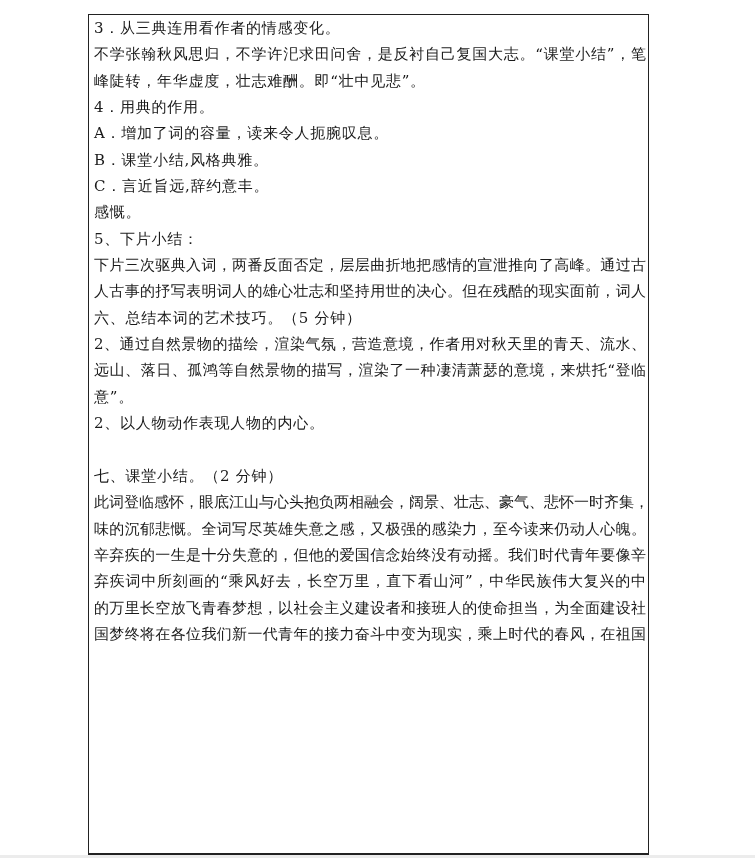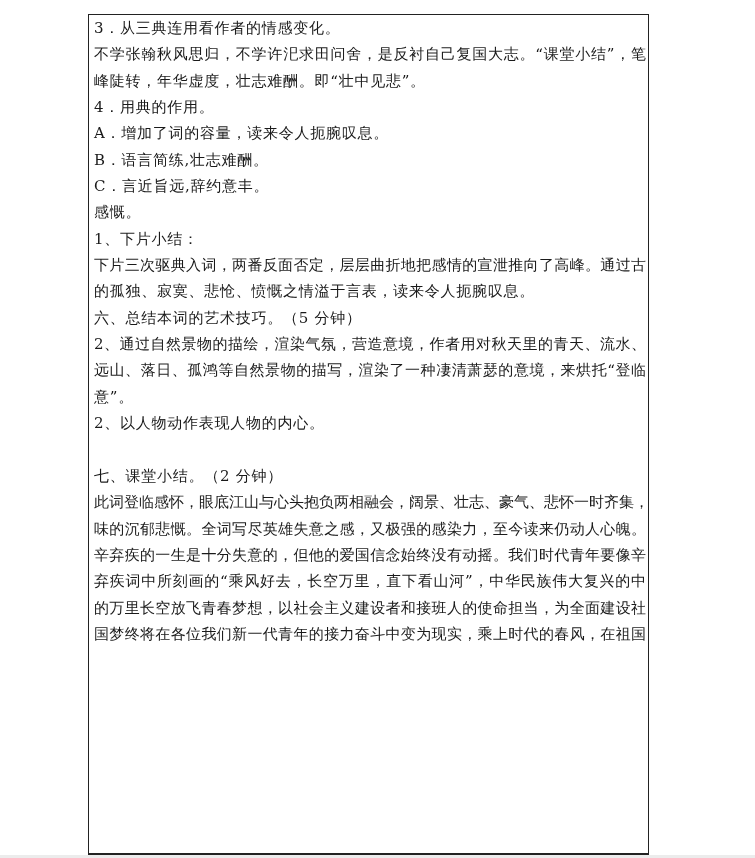--- a/index.html
+++ b/index.html
@@ -64,26 +64,26 @@
 
 <div class="page-bg"></div>
 
 <div class="table-cell">
   <div class="content">
     <div class="line">3．从三典连用看作者的情感变化。</div>
     <div class="line justify">不学张翰秋风思归，不学许汜求田问舍，是反衬自己复国大志。“课堂小结”，笔</div>
     <div class="line">峰陡转，年华虚度，壮志难酬。即“壮中见悲”。</div>
     <div class="line">4．用典的作用。</div>
     <div class="line">A．增加了词的容量，读来令人扼腕叹息。</div>
-    <div class="line">B．语言简练,壮志难酬。</div>
+    <div class="line">B．课堂小结,风格典雅。</div>
     <div class="line">C．言近旨远,辞约意丰。</div>
     <div class="line">感慨。</div>
-    <div class="line">1、下片小结：</div>
+    <div class="line">5、下片小结：</div>
     <div class="line justify">下片三次驱典入词，两番反面否定，层层曲折地把感情的宣泄推向了高峰。通过古</div>
-    <div class="line">的孤独、寂寞、悲怆、愤慨之情溢于言表，读来令人扼腕叹息。</div>
+    <div class="line justify">人古事的抒写表明词人的雄心壮志和坚持用世的决心。但在残酷的现实面前，词人</div>
     <div class="line">六、总结本词的艺术技巧。（5 分钟）</div>
     <div class="line justify">2、通过自然景物的描绘，渲染气氛，营造意境，作者用对秋天里的青天、流水、</div>
     <div class="line justify">远山、落日、孤鸿等自然景物的描写，渲染了一种凄清萧瑟的意境，来烘托“登临</div>
     <div class="line">意”。</div>
     <div class="line">2、以人物动作表现人物的内心。</div>
     <div class="line blank"></div>
     <div class="line">七、课堂小结。（2 分钟）</div>
     <div class="line justify">此词登临感怀，眼底江山与心头抱负两相融会，阔景、壮志、豪气、悲怀一时齐集，</div>
     <div class="line justify">味的沉郁悲慨。全词写尽英雄失意之感，又极强的感染力，至今读来仍动人心魄。</div>
     <div class="line justify">辛弃疾的一生是十分失意的，但他的爱国信念始终没有动摇。我们时代青年要像辛</div>

